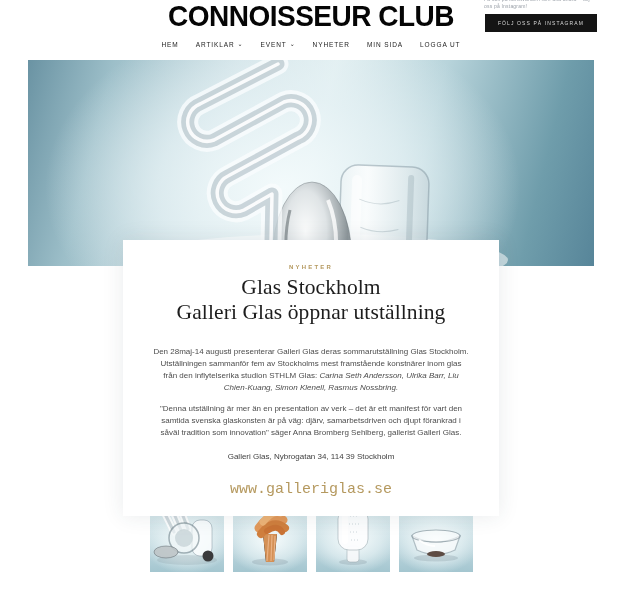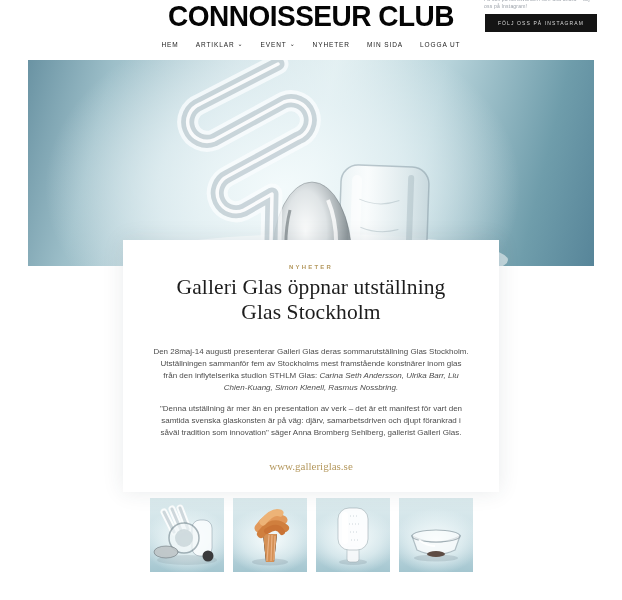--- a/index.html
+++ b/index.html
@@ -52,22 +52,22 @@
     margin-top:5px;font-family:"Liberation Serif",serif;font-weight:normal;
     font-size:21.5px;line-height:25px;color:#1d1d1d;letter-spacing:.1px;
   }
   .body-text{
     margin:21px 30px 0;font-size:8px;line-height:12px;color:#4d4d4d;
   }
   .body-text .names{font-style:italic;}
   .quote{margin-top:9px;}
   .meta{margin-top:11px;font-size:8px;line-height:13px;color:#3e3e3e;}
   .site-link{
-    display:inline-block;margin-top:10px;
-    font-family:Liberation Serif, serif;font-size:11px;color:#b5995f;
+    display:inline-block;margin-top:18px;
+    font-family:Liberation Mono, monospace;font-size:15px;color:#b5995f;
     text-decoration:none;cursor:pointer;
   }
   
   .thumbs{
     position:absolute;top:498px;left:0;width:622px;
     display:flex;justify-content:center;gap:9px;
   }
   .thumb{
     width:74px;height:74px;overflow:hidden;position:relative;cursor:pointer;
     background:
@@ -145,26 +145,27 @@
       <path d="M250 4 L172 44 A15 15 0 1 0 186 80 L256 42 A15 15 0 1 1 270 78 L200 116 A15 15 0 1 0 216 150 L244 134 L242 230" stroke="rgba(250,253,254,0.78)" stroke-width="21"></path>
       <path d="M250 4 L172 44 A15 15 0 1 0 186 80 L256 42 A15 15 0 1 1 270 78 L200 116 A15 15 0 1 0 216 150 L244 134 L242 230" stroke="rgba(130,152,162,0.38)" stroke-width="13"></path>
       <path d="M250 4 L172 44 A15 15 0 1 0 186 80 L256 42 A15 15 0 1 1 270 78 L200 116 A15 15 0 1 0 216 150 L244 134 L242 230" stroke="rgba(255,255,255,0.9)" stroke-width="3.5"></path>
     </g>
   </svg>
 </div>
 
 <article class="card">
   <div class="category">NYHETER</div>
   <h1 class="title">
+    <span style="display:block">Glas Stockholm</span>
     <span style="display:block">Galleri Glas öppnar utställning</span>
-    <span style="display:block">Glas Stockholm</span>
   </h1>
   <p class="body-text"><span>Den 28maj-14 augusti presenterar Galleri Glas deras sommarutställning Glas Stockholm. Utställningen sammanför fem av Stockholms mest framstående konstnärer inom glas från den inflytelserika studion STHLM Glas: </span><span class="names">Carina Seth Andersson, Ulrika Barr, Liu Chien-Kuang, Simon Klenell, Rasmus Nossbring.</span></p>
   <p class="body-text quote">"Denna utställning är mer än en presentation av verk – det är ett manifest för vart den samtida svenska glaskonsten är på väg: djärv, samarbetsdriven och djupt förankrad i såväl tradition som innovation" säger Anna Bromberg Sehlberg, gallerist Galleri Glas.</p>
   <div class="meta">
+    <div>Galleri Glas, Nybrogatan 34, 114 39 Stockholm</div>
   </div>
   <a class="site-link">www.galleriglas.se</a>
 </article>
 
 <div class="thumbs">
 
   <div class="thumb">
     <svg width="74" height="74" viewBox="0 0 74 74">
       <ellipse cx="37" cy="62" rx="30" ry="5" fill="rgba(130,150,158,0.25)"></ellipse>
       <g stroke-linecap="round">

